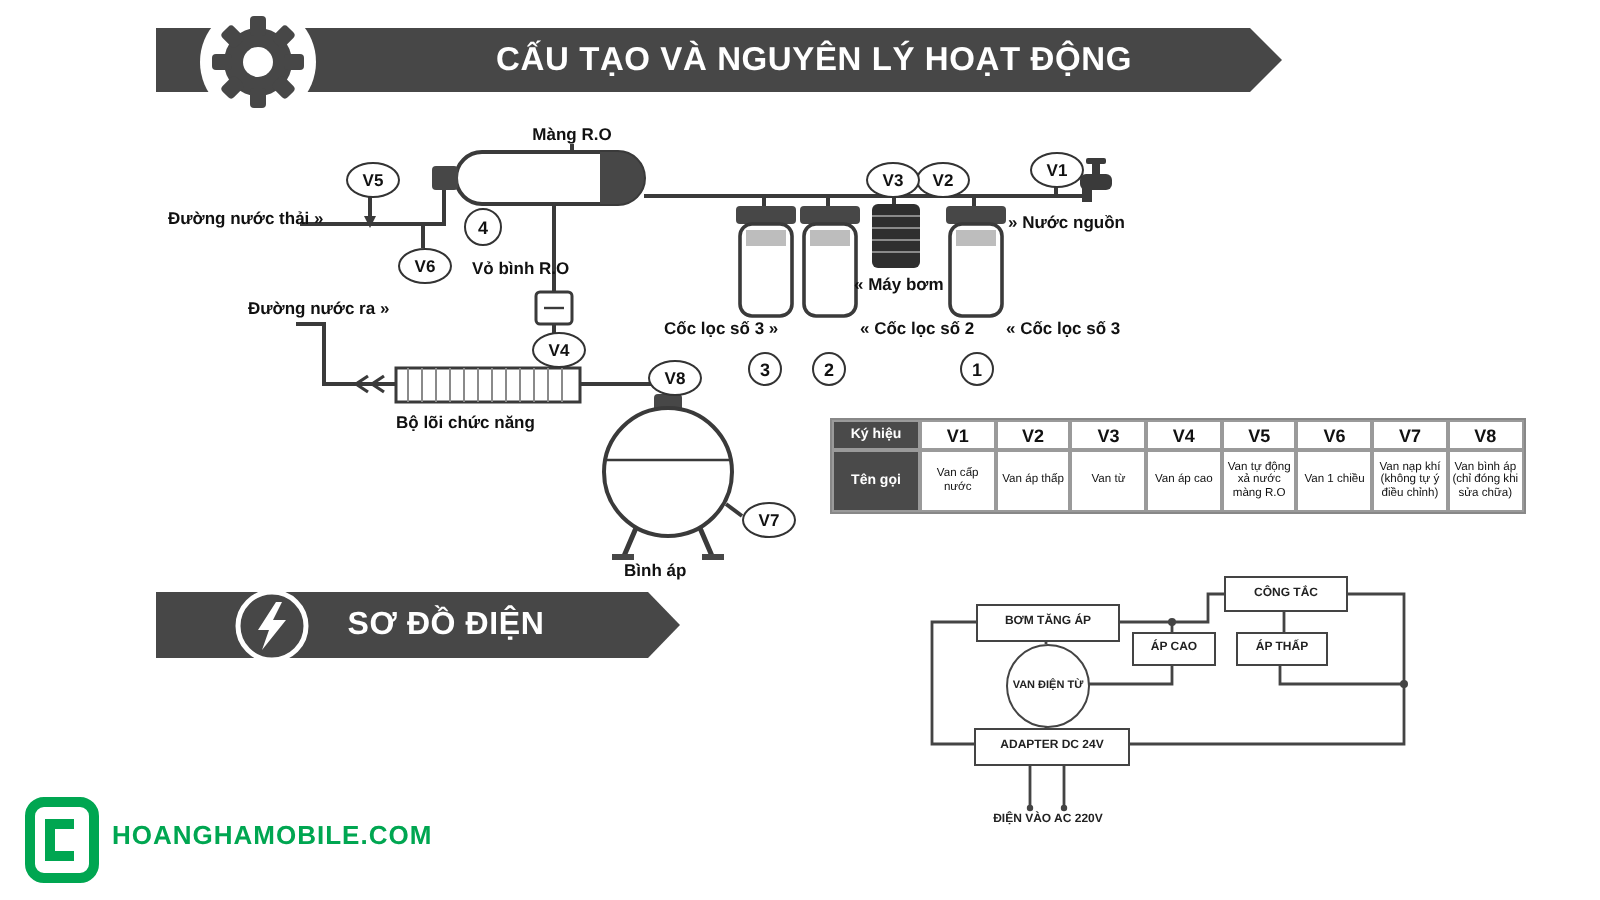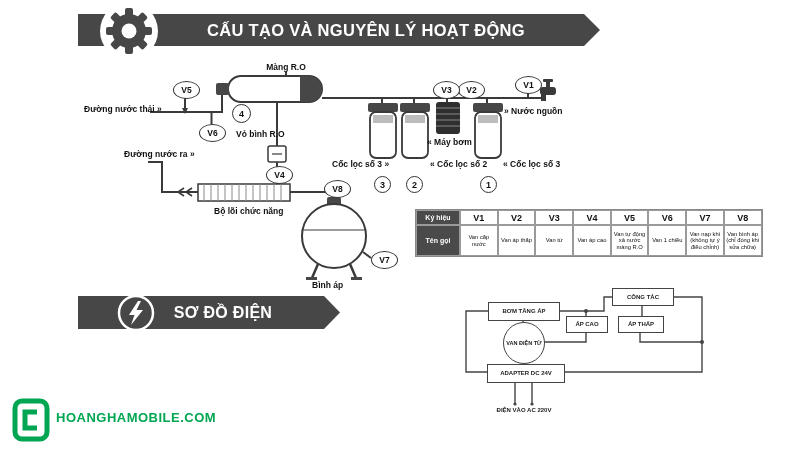--- a/index.html
+++ b/index.html
@@ -3,21 +3,21 @@
 <meta charset="utf-8">
 <style>
   html,body{margin:0;padding:0;background:#fff;}
   .canvas{position:relative;width:800px;height:450px;background:#fff;overflow:hidden;
           font-family:"Liberation Sans",sans-serif;color:#111;}
   svg{display:block;}
   .layer{position:absolute;left:0;top:0;z-index:1;}
   .ribbon{position:absolute;background:#474747;color:#fff;display:flex;align-items:center;
           justify-content:center;font-weight:bold;z-index:2;
           clip-path:polygon(0 0, calc(100% - 16px) 0, 100% 50%, calc(100% - 16px) 100%, 0 100%);}
-  .ribbon1{left:78px;top:14px;width:468px;height:32px;font-size:16.5px;letter-spacing:.3px;padding-left:54px;}
+  .ribbon1{left:78px;top:14px;width:468px;height:32px;font-size:16.5px;letter-spacing:.3px;padding-left:95px;}
   .ribbon2{left:78px;top:296px;width:234px;height:33px;font-size:16px;letter-spacing:.3px;padding-left:28px;}
   .icon{position:absolute;z-index:3;}
   .dlabel{position:absolute;z-index:4;font-size:8.5px;font-weight:bold;white-space:nowrap;line-height:1.3;color:#111;}
   .valve{position:absolute;width:25px;height:16px;border:1.6px solid #333;border-radius:50%;
          background:#fff;display:flex;align-items:center;justify-content:center;
          font-size:8.5px;font-weight:bold;z-index:4;}
   .badge{position:absolute;border:1.5px solid #333;border-radius:50%;background:#fff;
          display:flex;align-items:center;justify-content:center;font-weight:bold;font-size:9px;z-index:4;}
   .legend{position:absolute;left:415px;top:209px;z-index:4;display:grid;
           grid-template-columns:44px repeat(8,37.7px);grid-template-rows:15px 31px;
@@ -160,21 +160,21 @@
   </div>
   <svg class="icon" style="left:117px;top:294px;" width="38" height="38" viewBox="0 0 38 38">
     <circle cx="19" cy="19" r="17" fill="#474747" stroke="#fff" stroke-width="2.5"></circle>
     <polygon points="21,7 12,21 17.5,21 14,31 26,16 19.5,16 24,7" fill="#fff"></polygon>
   </svg>
 
   <div class="dlabel" style="left:258px;top:62px;width:56px;text-align:center;">Màng R.O</div>
   <div class="dlabel" style="left:236px;top:129px;">Vỏ bình R.O</div>
   <div class="dlabel" style="left:84px;top:104px;">Đường nước thải »</div>
   <div class="dlabel" style="left:84px;top:149px;padding-left:40px;">Đường nước ra »</div>
-  <div class="dlabel" style="left:198px;top:206px;margin-left:16px;">Bộ lõi chức năng</div>
+  <div class="dlabel" style="left:198px;top:206px;">Bộ lõi chức năng</div>
   <div class="dlabel" style="left:312px;top:280px;">Bình áp</div>
   <div class="dlabel" style="left:332px;top:159px;">Cốc lọc số 3 »</div>
   <div class="dlabel" style="left:430px;top:159px;">« Cốc lọc số 2</div>
   <div class="dlabel" style="left:503px;top:159px;">« Cốc lọc số 3</div>
   <div class="dlabel" style="left:427px;top:137px;">« Máy bơm</div>
   <div class="dlabel" style="left:504px;top:106px;">» Nước nguồn</div>
 
   <div class="valve" style="left:515px;top:76px;">V1</div>
   <div class="valve" style="left:458px;top:81px;">V2</div>
   <div class="valve" style="left:433px;top:81px;">V3</div>

